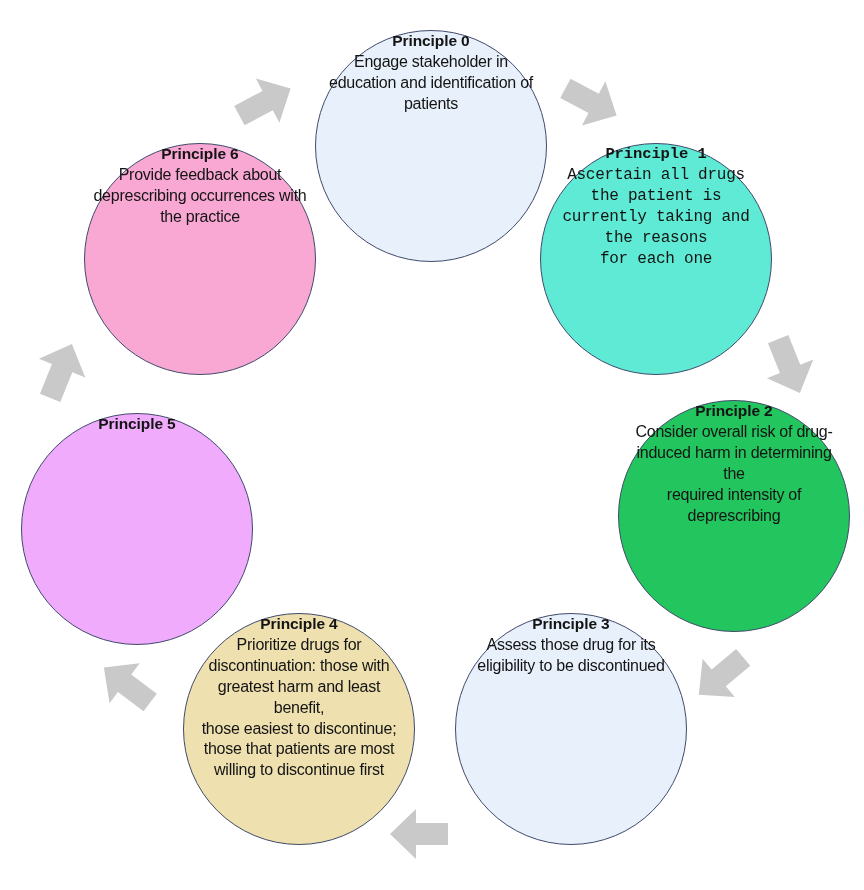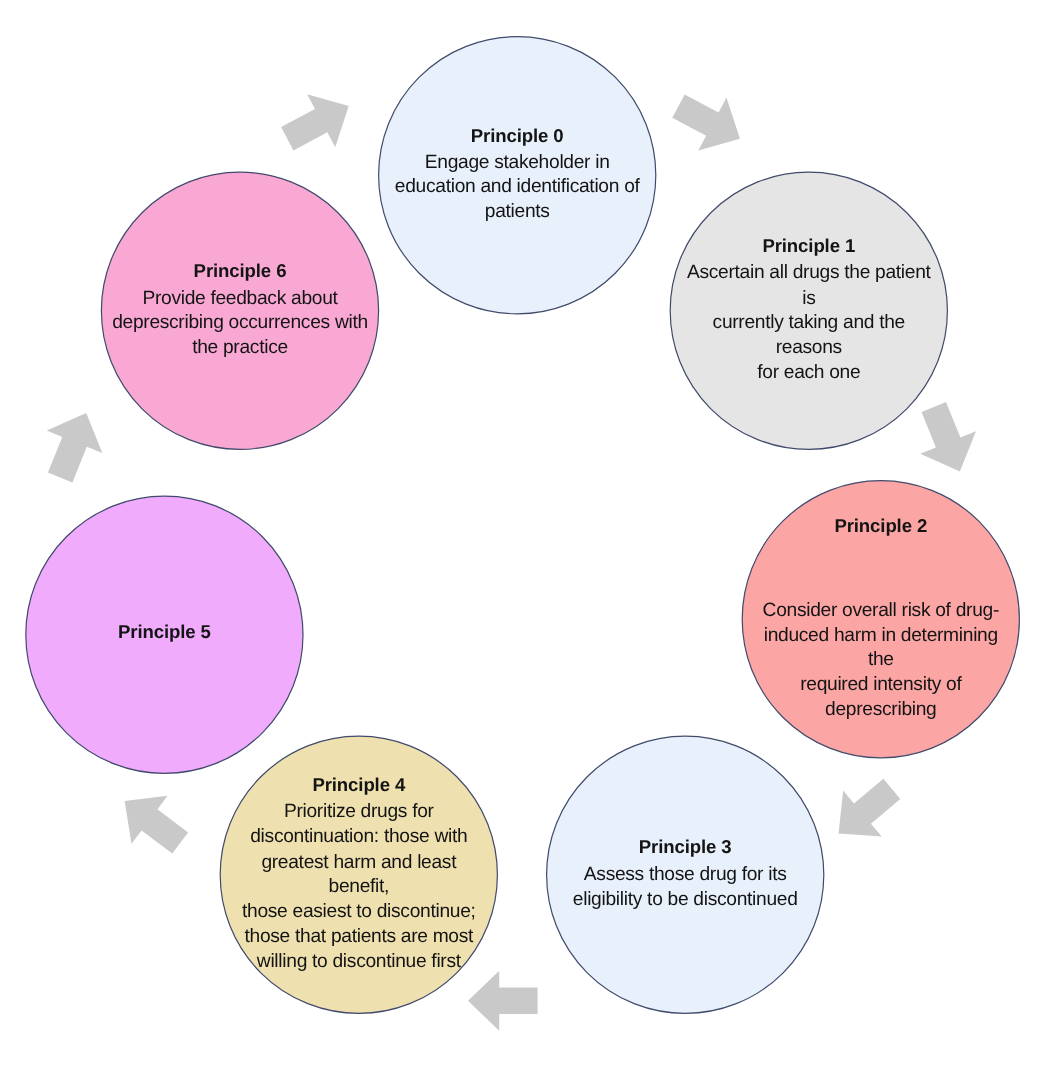--- a/index.html
+++ b/index.html
@@ -18,21 +18,20 @@
     overflow: hidden;
   }
   .node {
     position: absolute;
     box-sizing: border-box;
     border-radius: 50%;
     border: 1.6px solid #404a6b;
     display: flex;
     flex-direction: column;
     align-items: center;
-    justify-content: center;
     text-align: center;
     color: #141414;
     padding: 0 8px;
   }
   .node .title {
     font-weight: bold;
     font-size: 15.5px;
     line-height: 1.32;
     letter-spacing: -0.1px;
     margin-bottom: 1px;
@@ -96,27 +95,27 @@
         </svg>
       </div>
     </div>
   <div id="node-layer">
       <div class="node blue" style="left: 315px; top: 30px; width: 232px; height: 232px; background: rgb(232, 240, 251); border-color: rgb(64, 74, 107);">
         <div class="title">Principle 0</div>
         <div class="body">Engage stakeholder in
 education and identification of
 patients</div>
       </div>
-      <div class="node yellow" style="left: 558px; top: 143px; width: 232px; height: 232px; background: #e5e5e5; border-color: rgb(64, 74, 107);">
+      <div class="node yellow" style="left: 540px; top: 143px; width: 232px; height: 232px; background: #5eead4; border-color: rgb(64, 74, 107); font-family: Liberation Mono, monospace;">
         <div class="title">Principle 1</div>
         <div class="body">Ascertain all drugs the patient is
 currently taking and the reasons
 for each one</div>
       </div>
-      <div class="node pink" style="left: 618px; top: 400px; width: 232px; height: 232px; background: #fca5a5; border-color: rgb(64, 74, 107); gap: 48px;">
+      <div class="node pink" style="left: 618px; top: 400px; width: 232px; height: 232px; background: #22c55e; border-color: rgb(64, 74, 107);">
         <div class="title">Principle 2</div>
         <div class="body">Consider overall risk of drug-
 induced harm in determining the
 required intensity of
 deprescribing</div>
       </div>
       <div class="node blue" style="left: 455px; top: 613px; width: 232px; height: 232px; background: rgb(232, 240, 251); border-color: rgb(64, 74, 107);">
         <div class="title">Principle 3</div>
         <div class="body">Assess those drug for its
 eligibility to be discontinued</div>

